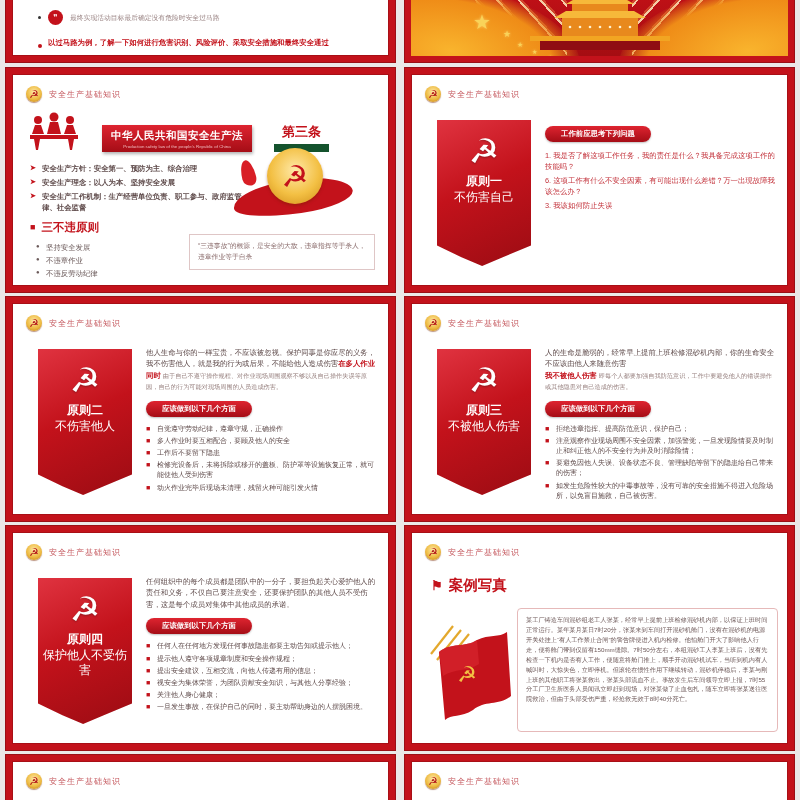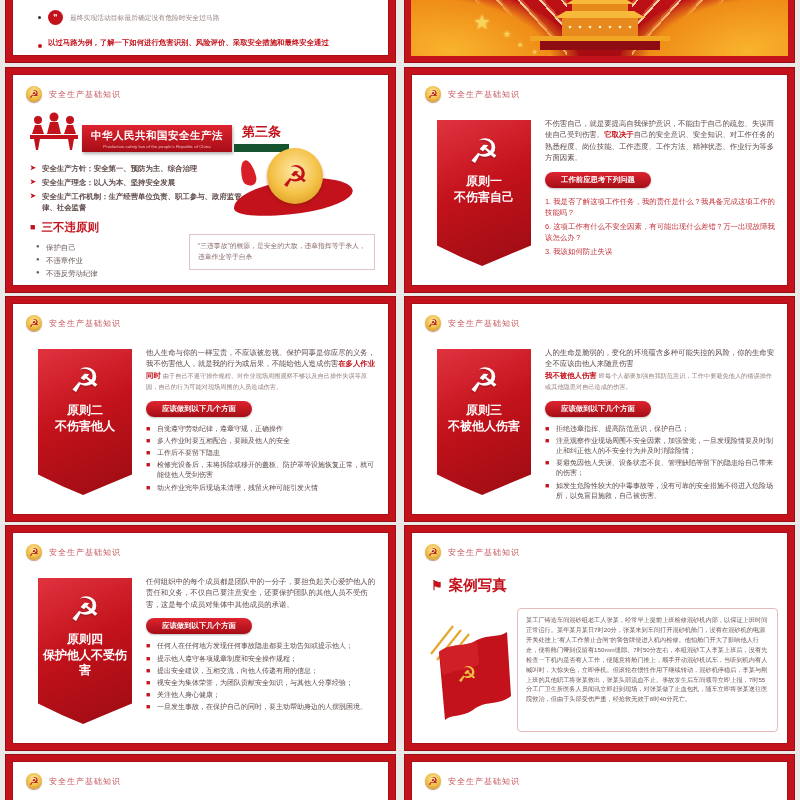--- a/index.html
+++ b/index.html
@@ -25,38 +25,38 @@
   
   .ribbon{
     position:absolute;left:26px;top:46px;width:94px;height:146px;
     background:linear-gradient(155deg,#e03340 0%,#c3121b 45%,#9c0c13 100%);
     color:#fff;text-align:center;
     clip-path:polygon(0 0,100% 0,100% 86%,70% 94%,48% 100%,26% 94%,0 86%);
     box-shadow:2px 3px 5px rgba(0,0,0,.3);
   }
   .ribbon .hs{font-size:34px;line-height:1;margin-top:14px;text-shadow:0 1px 2px rgba(0,0,0,.3)}
   .ribbon .t1{font-size:12px;font-weight:bold;margin-top:5px}
-  .ribbon .t2{font-size:12px;font-weight:bold;line-height:1.25;padding:0 5px}
+  .ribbon .t2{font-size:12px;font-weight:normal;line-height:1.25;padding:0 5px}
   
   .pbody{position:absolute;left:134px;right:12px;top:44px}
   .para{font-size:7.4px;color:#5f4b4b;line-height:1.55;margin:0}
   .bred{color:#c3121b;font-weight:bold}
   .fine{font-size:6.2px;color:#97807f}
   .pill{
     display:inline-block;background:linear-gradient(180deg,#de2430,#a50d16);
     color:#fff;font-size:7.4px;font-weight:bold;padding:3px 16px;
     border-radius:10px;margin:8px 0 5px;box-shadow:0 1px 2px rgba(0,0,0,.25);
   }
   ol.qlist{margin:0;padding:0;list-style:none;color:#c3323b;font-size:7.4px;line-height:1.5}
   ol.qlist li{margin:3px 0}
   ul.chk{margin:0;padding:0;list-style:none}
   ul.chk li{position:relative;padding-left:11px;font-size:7px;color:#5f4b4b;line-height:1.45;margin:2px 0}
   ul.chk .sq{position:absolute;left:0;top:1px;color:#c3121b;font-size:7px;line-height:1}
   
-  .law-row{position:absolute;top:38px;left:16px;display:flex;align-items:flex-end;gap:2px}
+  .law-row{position:absolute;top:38px;left:16px;display:flex;align-items:flex-end;gap:22px}
   .law-badge{background:linear-gradient(180deg,#de2430,#a50d16);color:#fff;padding:4px 9px 3px;text-align:center;box-shadow:1px 2px 3px rgba(0,0,0,.3)}
   .law-badge .t{font-size:10.5px;font-weight:bold;letter-spacing:.5px}
   .law-badge .e{font-size:4.4px;color:#f2bcbf;margin-top:1px}
   .article{color:#c3121b;font-size:13px;font-weight:bold;border-bottom:8px solid #14532d;padding:0 8px 3px}
   ul.alist{position:absolute;top:86px;left:18px;margin:0;padding:0;list-style:none;width:250px}
   ul.alist li{position:relative;padding-left:12px;font-size:7.4px;font-weight:bold;color:#5f4b4b;line-height:1.5;margin:3px 0}
   ul.alist .ar{position:absolute;left:0;top:0;color:#c3121b;font-size:7px}
   .sect{position:absolute;top:146px;left:18px;display:flex;align-items:center;gap:6px;color:#c3121b;font-weight:bold;font-size:11.5px}
   .sect .sq2{font-size:9px;line-height:1}
   ul.dots{position:absolute;top:166px;left:24px;margin:0;padding:0;list-style:none}
@@ -192,39 +192,38 @@
   <div class="law-art">
     <div class="rib"></div>
     <div class="flame"></div>
     <div class="gold">☭</div>
   </div>
   <div class="sect">
     <span class="sq2">■</span>
     <span>三不违原则</span>
   </div>
   <ul class="dots">
-    <li><span class="dt">●</span><span>保护自己</span></li>
+    <li><span class="dt">●</span><span>坚持安全发展</span></li>
     <li><span class="dt">●</span><span>不违章作业</span></li>
     <li><span class="dt">●</span><span>不违反劳动纪律</span></li>
   </ul>
   <div class="notebox">“三违事故”的根源，是安全的大敌，违章指挥等于杀人，违章作业等于自杀</div>
 </div>
 
 <div class="slide" style="left:405px;top:68px">
   <div class="hdr">
     <span class="emblem">☭</span>
     <span class="lbl">安全生产基础知识</span>
   </div>
   <div class="ribbon">
     <div class="hs">☭</div>
     <div class="t1">原则一</div>
     <div class="t2">不伤害自己</div>
   </div>
   <div class="pbody">
-    <p class="para"><span>不伤害自己，就是要提高自我保护意识，不能由于自己的疏忽、失误而使自己受到伤害。</span><span class="bred">它取决于</span><span>自己的安全意识、安全知识、对工作任务的熟悉程度、岗位技能、工作态度、工作方法、精神状态、作业行为等多方面因素。</span></p>
     <div class="pill">工作前应思考下列问题</div>
     <ol class="qlist">
       <li>1.  我是否了解这项工作任务，我的责任是什么？我具备完成这项工作的技能吗？</li>
       <li>6.  这项工作有什么不安全因素，有可能出现什么差错？万一出现故障我该怎么办？</li>
       <li>3.  我该如何防止失误</li>
     </ol>
   </div>
 </div>
 
 <div class="slide" style="left:6px;top:297px">
@@ -254,21 +253,21 @@
   <div class="hdr">
     <span class="emblem">☭</span>
     <span class="lbl">安全生产基础知识</span>
   </div>
   <div class="ribbon">
     <div class="hs">☭</div>
     <div class="t1">原则三</div>
     <div class="t2">不被他人伤害</div>
   </div>
   <div class="pbody">
-    <p class="para"><span>人的生命是脆弱的，变化的环境蕴含多种可能失控的风险，你的生命安全不应该由他人来随意伤害</span><br><span class="bred">我不被他人伤害</span> <span class="fine">即每个人都要加强自我防范意识，工作中要避免他人的错误操作或其他隐患对自己造成的伤害。</span></p>
+    <p class="para"><span>人的生命是脆弱的，经常早上提前上班检修混砂机内部，你的生命安全不应该由他人来随意伤害</span><br><span class="bred">我不被他人伤害</span> <span class="fine">即每个人都要加强自我防范意识，工作中要避免他人的错误操作或其他隐患对自己造成的伤害。</span></p>
     <div class="pill">应该做到以下几个方面</div>
     <ul class="chk">
       <li><span class="sq">■</span><span>拒绝违章指挥、提高防范意识，保护自己；</span></li>
       <li><span class="sq">■</span><span>注意观察作业现场周围不安全因素，加强警觉，一旦发现险情要及时制止和纠正他人的不安全行为并及时消除险情；</span></li>
       <li><span class="sq">■</span><span>要避免因他人失误、设备状态不良、管理缺陷等留下的隐患给自己带来的伤害；</span></li>
       <li><span class="sq">■</span><span>如发生危险性较大的中毒事故等，没有可靠的安全措施不得进入危险场所，以免盲目施救，自己被伤害。</span></li>
     </ul>
   </div>
 </div>
 

